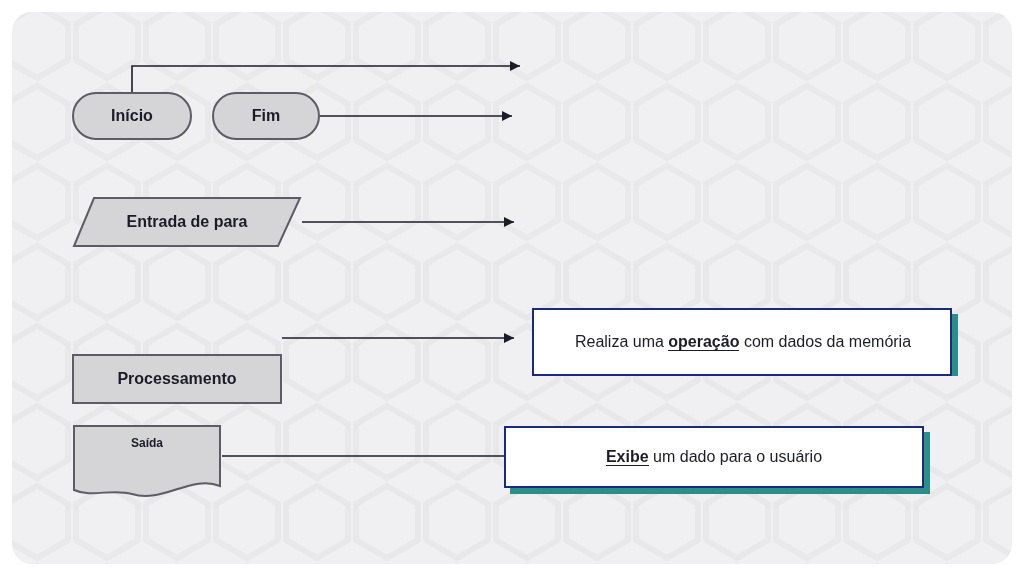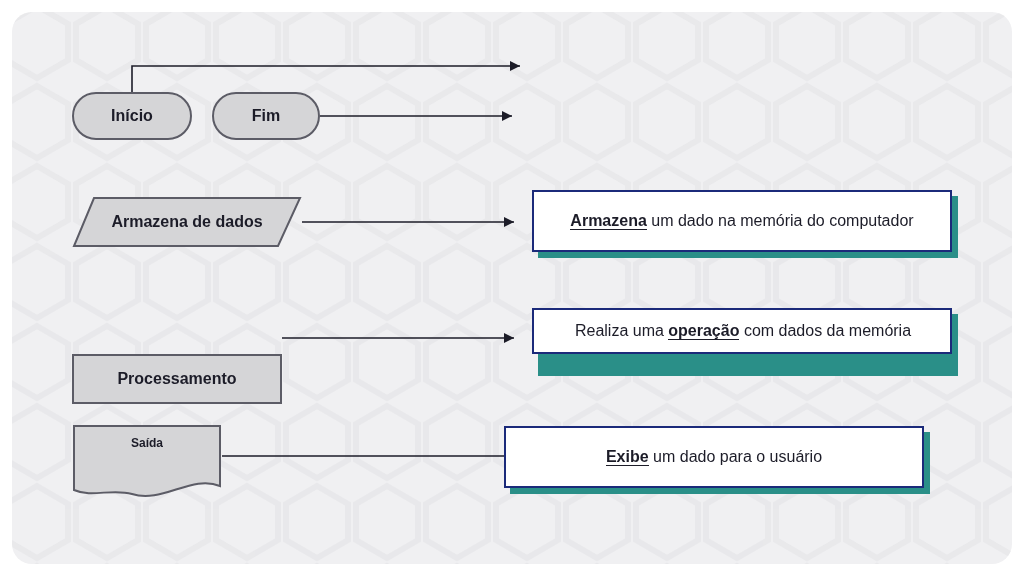--- a/index.html
+++ b/index.html
@@ -82,46 +82,38 @@
 
   <svg class="arrow" style="left:308px;top:98px;width:210px;height:14px;">
     <line x1="0" y1="6" x2="192" y2="6" stroke="#1c1c28" stroke-width="1.6"></line>
     <polygon points="192,6 182,1 182,11" fill="#1c1c28"></polygon>
   </svg>
 
 
   <svg class="abs" style="left:60px;top:184px;width:230px;height:52px;">
     <polygon points="22,2 228,2 206,50 2,50" fill="#d5d5d7" stroke="#5c5c66" stroke-width="2"></polygon>
   </svg>
-  <div class="abs" style="left:60px;top:184px;width:230px;height:52px;display:flex;align-items:center;justify-content:center;font-weight:700;font-size:16px;">Armazena de dados</div>
+  <div class="abs" style="left:60px;top:184px;width:230px;height:52px;display:flex;align-items:center;justify-content:center;font-weight:700;font-size:16px;">Entrada de para</div>
 
   <svg class="arrow" style="left:290px;top:204px;width:230px;height:14px;">
     <line x1="0" y1="6" x2="212" y2="6" stroke="#1c1c28" stroke-width="1.6"></line>
     <polygon points="212,6 202,1 202,11" fill="#1c1c28"></polygon>
   </svg>
 
-  <div class="desc-wrap" style="left:520px;top:178px;width:420px;height:62px;">
-    <div class="desc-shadow"></div>
-    <div class="desc" style="width:420px;height:62px;">
-      <span>
-        <b class="u">Armazena</b><span> um dado na memória do computador</span>
-      </span>
-    </div>
-  </div>
 
   <div class="abs shape rect" style="left:60px;top:302px;width:210px;height:50px;margin-top:40px;">Processamento</div>
 
   <svg class="arrow" style="left:270px;top:320px;width:250px;height:14px;">
     <line x1="0" y1="6" x2="232" y2="6" stroke="#1c1c28" stroke-width="1.6"></line>
     <polygon points="232,6 222,1 222,11" fill="#1c1c28"></polygon>
   </svg>
 
   <div class="desc-wrap" style="left:520px;top:296px;width:420px;height:62px;">
     <div class="desc-shadow"></div>
-    <div class="desc" style="width:420px;height:46px;padding-left:20px;">
+    <div class="desc" style="width:420px;height:68px;padding-left:20px;">
       <span>
         <span>Realiza uma </span><b class="u">operação</b><span> com dados da memória</span>
       </span>
     </div>
   </div>
 
   <svg class="abs" style="left:60px;top:412px;width:150px;height:78px;">
     <path d="M2 2 L148 2 L148 62
              C 120 50, 90 80, 60 70
              C 40 64, 20 74, 2 66 Z" fill="#d5d5d7" stroke="#5c5c66" stroke-width="2"></path>

